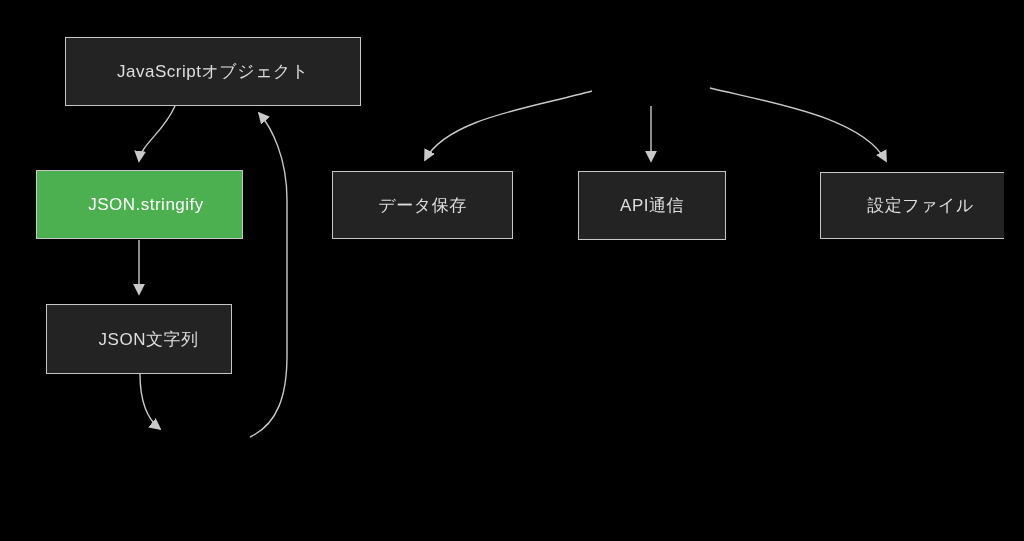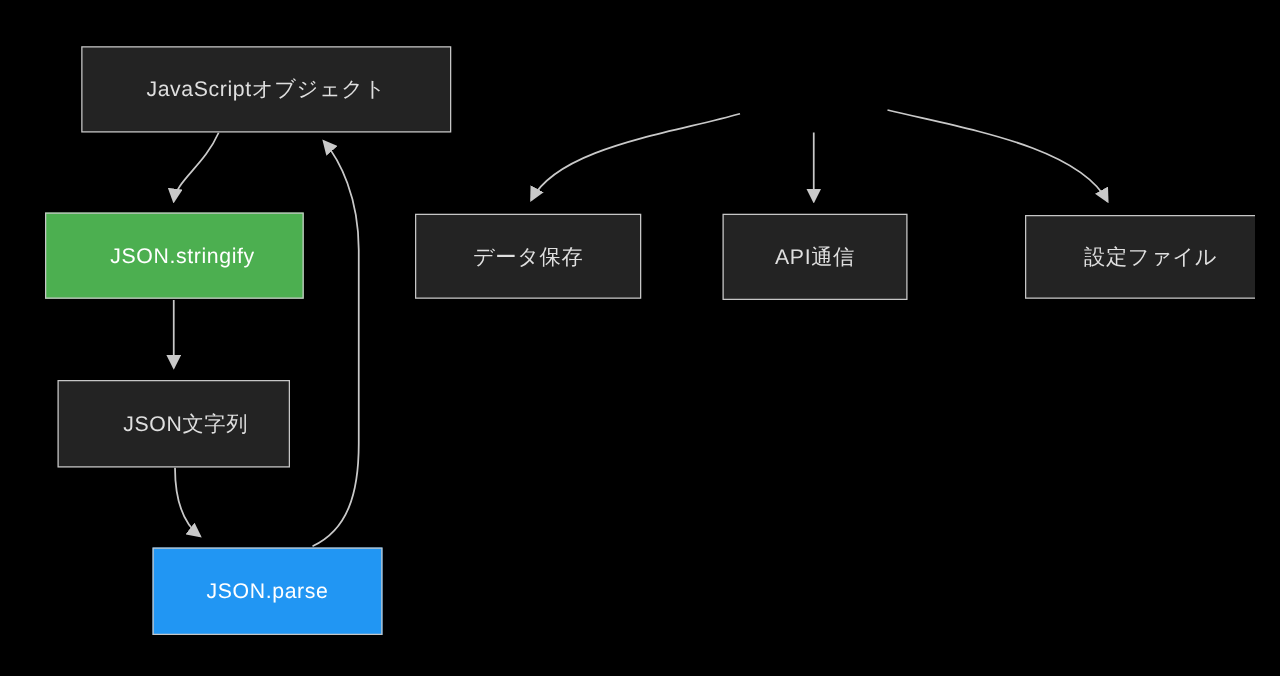--- a/index.html
+++ b/index.html
@@ -106,17 +106,14 @@
   </div>
 
   <div class="node n-config">
     <span>設定ファイル</span>
   </div>
 
   <div class="node n-json-string">
     <span>JSON文字列</span>
   </div>
 
-  <div class="node blue n-parse">
-    <span>JSON.parse</span>
-  </div>
 
 </div>
 
 </body></html>

